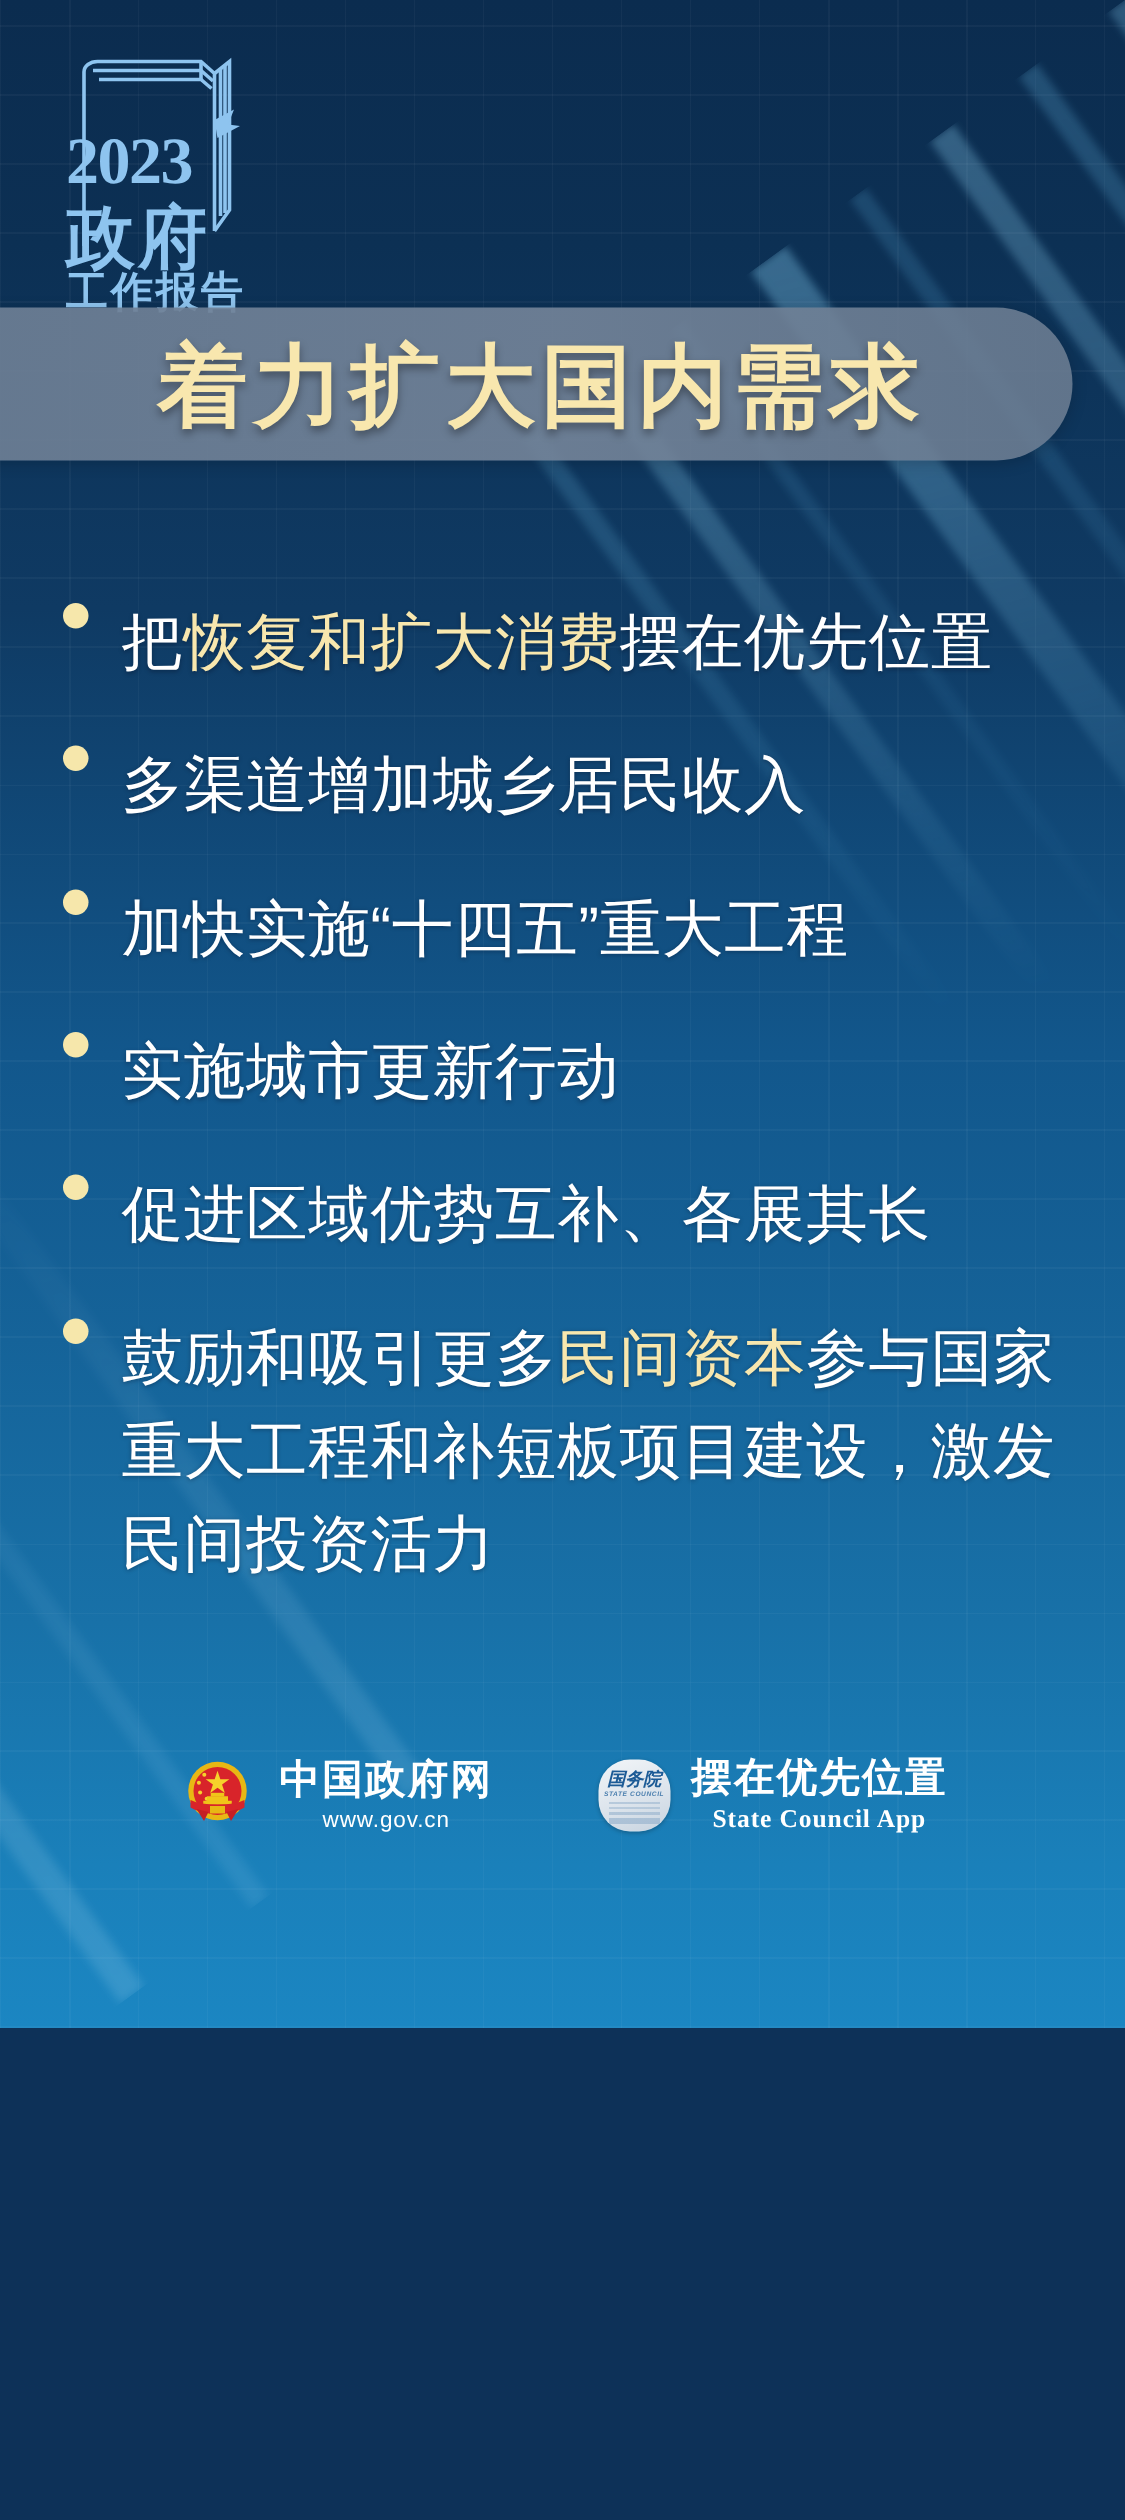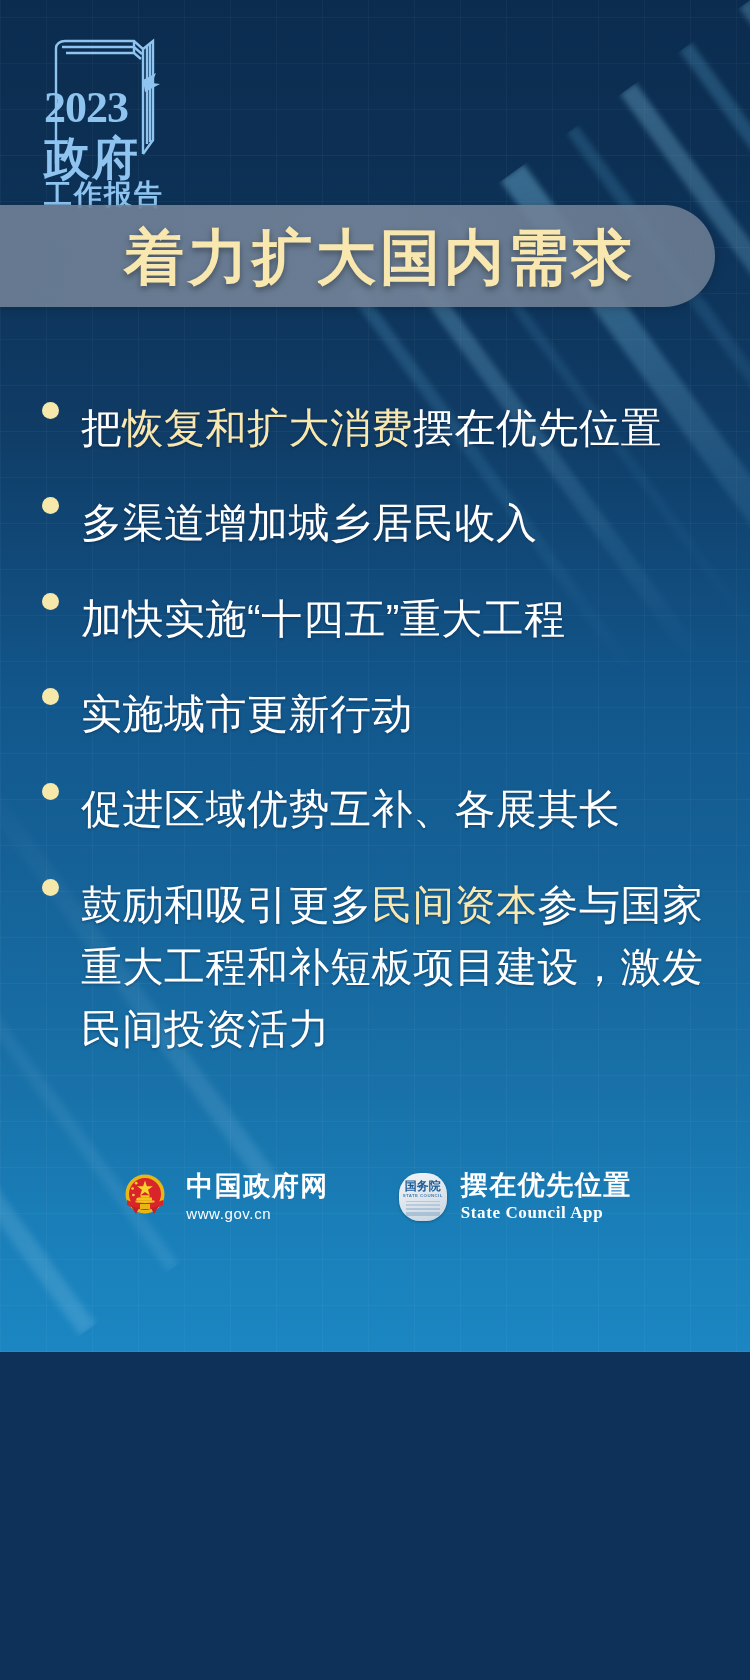--- a/index.html
+++ b/index.html
@@ -93,21 +93,20 @@
     position:absolute;left:-40px;top:205px;width:755px;height:102px;
     border-radius:0 51px 51px 0;
     background:linear-gradient(90deg, rgba(108,126,148,.92) 0%, rgba(116,132,153,.90) 55%, rgba(108,125,146,.88) 100%);
     box-shadow:0 2px 10px rgba(0,0,0,.18);
   }
   .banner-title{
     position:absolute;left:105px;top:218px;
     font-size:60px;font-weight:700;color:#f8e7ae;letter-spacing:4px;
     text-shadow:0 3px 6px rgba(0,0,0,.35);
     white-space:nowrap;
-    margin-left:19px;
   }
 
   
   .list{
     position:absolute;left:42px;top:378px;width:668px;
   }
   .item{
     display:flex;align-items:flex-start;margin-bottom:14px;
   }
   .dot{
@@ -129,40 +128,41 @@
     position:absolute;left:0;bottom:128px;width:750px;
     display:flex;justify-content:center;align-items:center;gap:70px;
   }
   .logo-block{display:flex;align-items:center;gap:14px;}
   .emblem{width:54px;height:54px;flex:0 0 auto;}
   .appicon{
     width:48px;height:48px;flex:0 0 auto;border-radius:21px;
     background:linear-gradient(160deg,#f2f5f8 0%,#dce4ec 55%,#c8d4e0 100%);
     position:relative;overflow:hidden;
     box-shadow:0 1px 3px rgba(0,0,0,.25);
+    font-style:italic;
   }
   .appicon .ai-cn{
     position:absolute;left:0;right:0;top:7px;text-align:center;
     font-size:12px;font-weight:700;color:#1c5b96;letter-spacing:0px;
     line-height:1;
   }
   .appicon .ai-en{
     position:absolute;left:0;right:0;top:20px;text-align:center;
     font-size:4.4px;font-weight:700;color:#4b7fae;letter-spacing:.4px;
   }
   .appicon .ai-gate{
     position:absolute;left:7px;right:7px;bottom:5px;height:17px;
     background:
       linear-gradient(180deg, rgba(150,178,205,.0) 0 12%, rgba(150,178,205,.55) 12% 20%, rgba(150,178,205,0) 20% 32%,
       rgba(150,178,205,.5) 32% 40%, rgba(150,178,205,0) 40% 54%,
       rgba(150,178,205,.6) 54% 66%, rgba(150,178,205,0) 66% 78%,
       rgba(150,178,205,.65) 78% 100%);
     border-radius:1px;
   }
-  .logo-text{display:flex;flex-direction:column;justify-content:center;}
+  .logo-text{display:flex;flex-direction:column;justify-content:center;text-align:center;}
   .lt-cn{
     font-size:27px;font-weight:700;color:#ffffff;letter-spacing:1.5px;line-height:1.08;
   }
   .lt-sub{
     font-size:15px;color:#ffffff;letter-spacing:.6px;margin-top:3px;font-weight:400;
   }
   .lt-sub.serif{
     font-family:"Liberation Serif","DejaVu Serif",serif;font-size:17px;font-weight:700;
   }
 </style>

